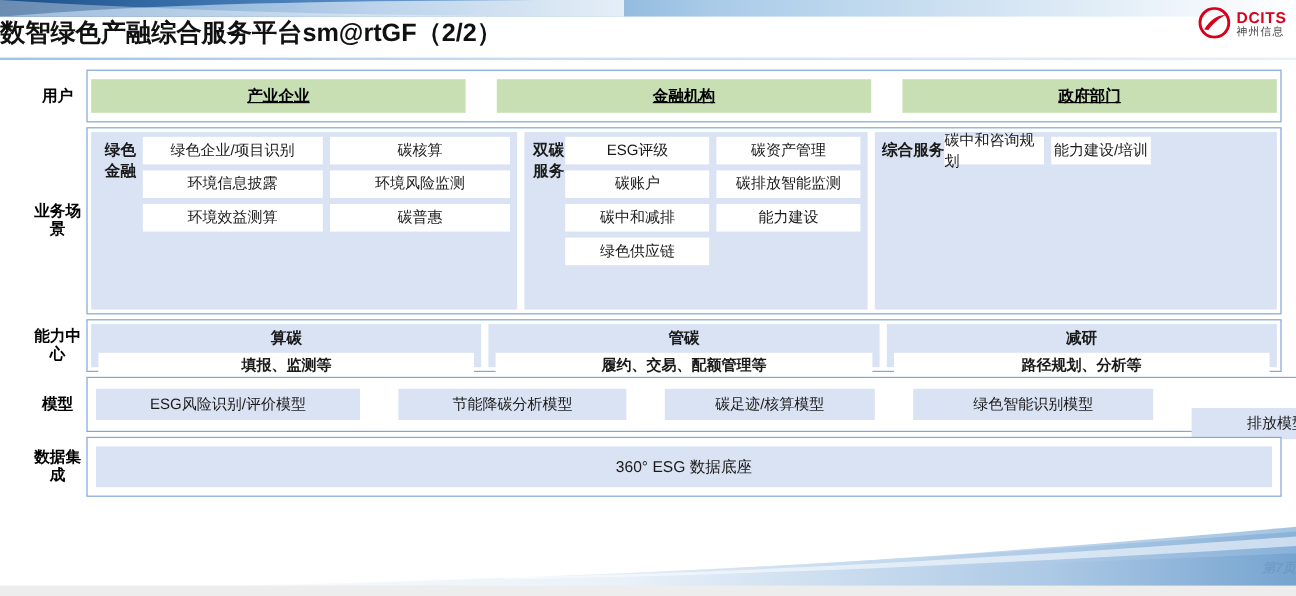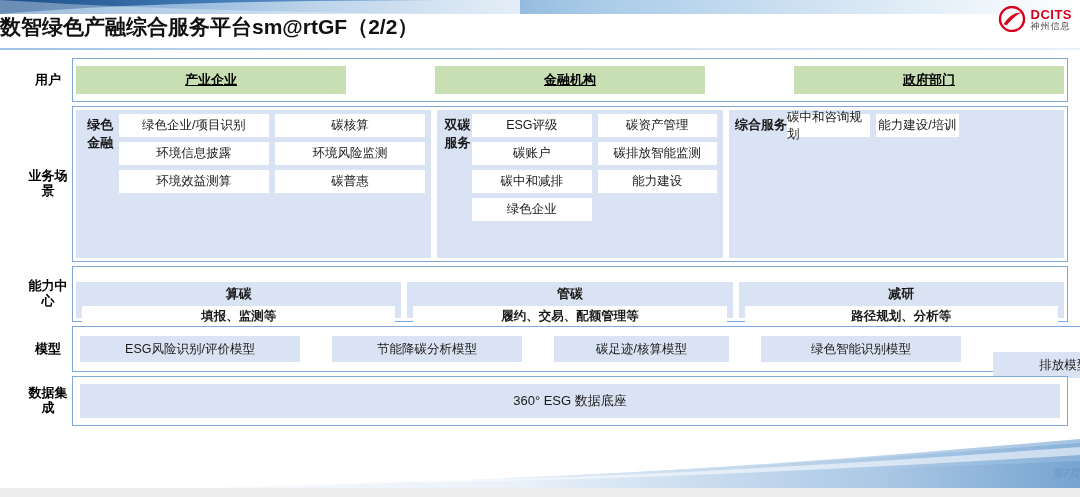--- a/index.html
+++ b/index.html
@@ -105,21 +105,21 @@
 
   
   #user-body {
     display: flex;
     justify-content: space-between;
     align-items: center;
     height: 36px;
     box-sizing: border-box;
   }
   .user-chip {
-    width: 270px;
+    width: 312px;
     height: 28px;
     background: #c8dfb4;
     display: flex;
     align-items: center;
     justify-content: center;
     font-size: 13px;
     font-weight: bold;
     color: #000;
   }
   .user-chip span { text-decoration: underline; }
@@ -155,21 +155,21 @@
     display: flex;
     align-items: center;
     justify-content: center;
     font-size: 12.5px;
     color: #1a1a1a;
     box-sizing: border-box;
     flex: 0 0 calc(50% - 3px);
   }
 
   
-  #cap-body { display: flex; gap: 6px; height: 36px; box-sizing: border-box; margin-top: 12px; }
+  #cap-body { display: flex; gap: 6px; height: 36px; box-sizing: border-box; }
   .cap-panel {
     flex: 1 1 0;
     background: #dae3f3;
     padding: 3px 6px 5px 6px;
     box-sizing: border-box;
   }
   .cap-title {
     text-align: center;
     font-size: 13px;
     font-weight: bold;
@@ -321,21 +321,21 @@
 
         <div class="biz-panel p1">
           <div class="panel-title">双碳服务</div>
           <div class="tile-grid">
             <div class="tile">ESG评级</div>
             <div class="tile">碳资产管理</div>
             <div class="tile">碳账户</div>
             <div class="tile">碳排放智能监测</div>
             <div class="tile">碳中和减排</div>
             <div class="tile">能力建设</div>
-            <div class="tile">绿色企业</div>
+            <div class="tile">绿色供应链</div>
           </div>
         </div>
 
         <div class="biz-panel p2">
           <div class="panel-title">综合服务</div>
           <div class="tile-grid">
             <div class="tile">碳中和咨询规划</div>
             <div class="tile">能力建设/培训</div>
           </div>
         </div>

